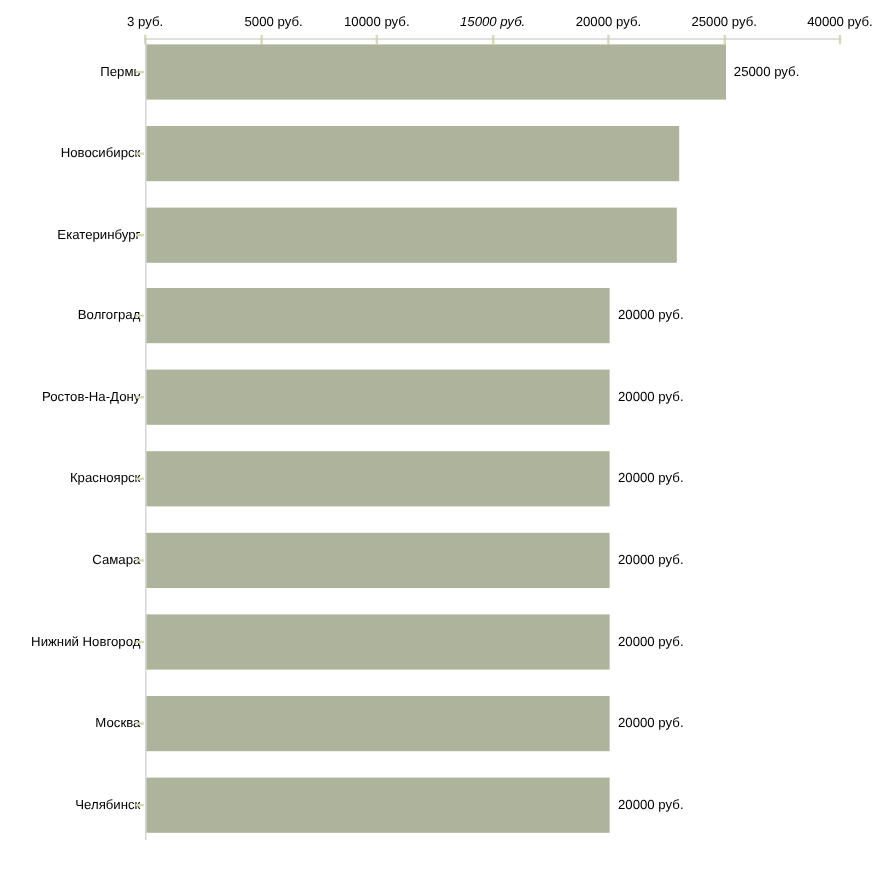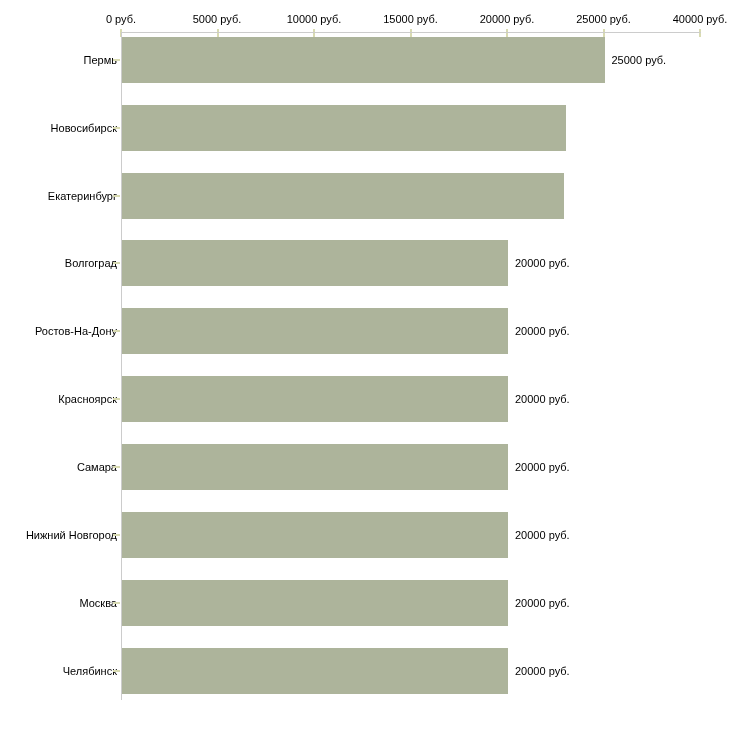--- a/index.html
+++ b/index.html
@@ -47,27 +47,27 @@
   .val{
     position:absolute;top:0;height:46px;line-height:46px;
     white-space:nowrap;
   }
 </style>
 </head>
 <body>
 
 <div id="chart">
   <div id="xlabels">
-      <div class="xlab" style="left: 121px;">0 руб.</div>
+      <div class="xlab" style="left: 121px;">3 руб.</div>
       <div class="xtick" style="left: 121px; background: rgb(217, 219, 178);"></div>
-      <div class="xlab" style="left: 217px;">5000 руб.</div>
+      <div class="xlab" style="left: 228px;">5000 руб.</div>
       <div class="xtick" style="left: 217.5px; background: rgb(217, 219, 178);"></div>
       <div class="xlab" style="left: 314px; text-align: right;">10000 руб.</div>
       <div class="xtick" style="left: 314px; background: rgb(217, 219, 178);"></div>
-      <div class="xlab" style="left: 410.5px;">15000 руб.</div>
+      <div class="xlab" style="left: 410.5px; font-style: italic;">15000 руб.</div>
       <div class="xtick" style="left: 410.5px; background: rgb(217, 219, 178);"></div>
       <div class="xlab" style="left: 507px;">20000 руб.</div>
       <div class="xtick" style="left: 507px; background: rgb(217, 219, 178);"></div>
       <div class="xlab" style="left: 603.5px;">25000 руб.</div>
       <div class="xtick" style="left: 603.5px; background: rgb(217, 219, 178);"></div>
       <div class="xlab" style="left: 700px;">40000 руб.</div>
       <div class="xtick" style="left: 700px; background: rgb(217, 219, 178);"></div>
     </div>
   <div id="xaxis" style="background: rgb(204, 204, 204);"></div>
   <div id="yaxis" style="background: rgb(204, 204, 204);"></div>

